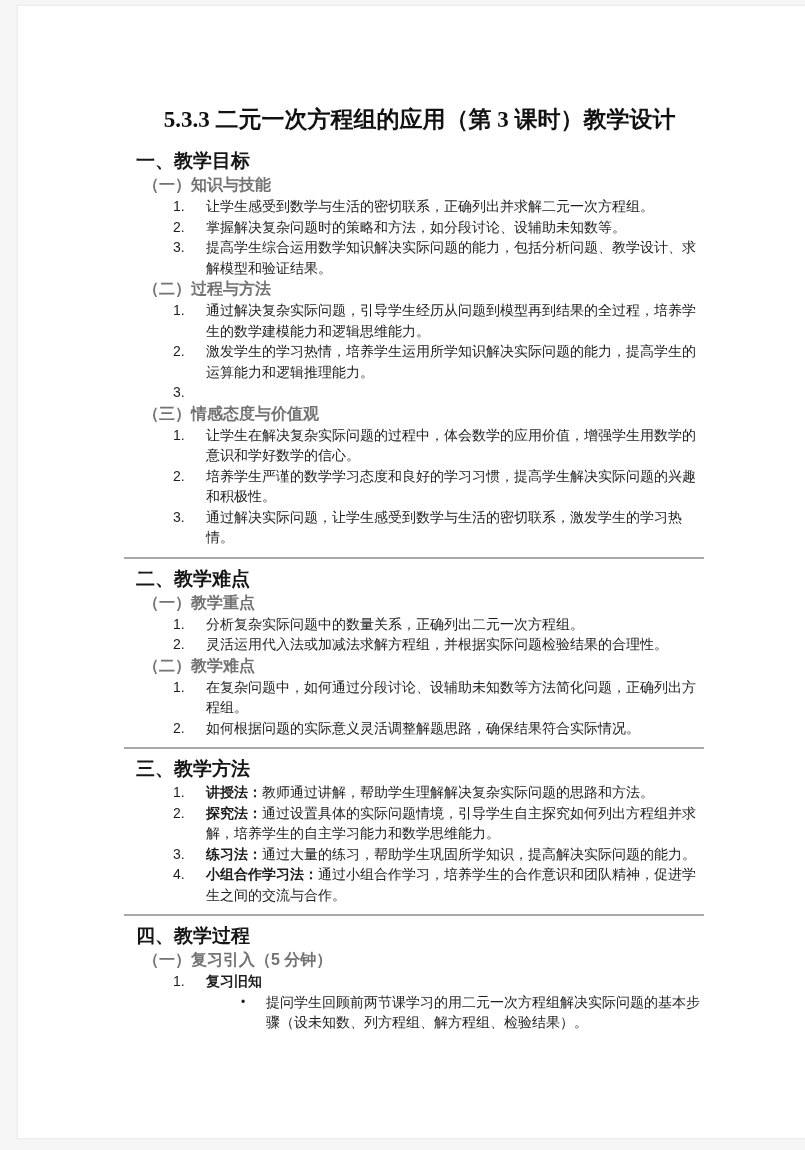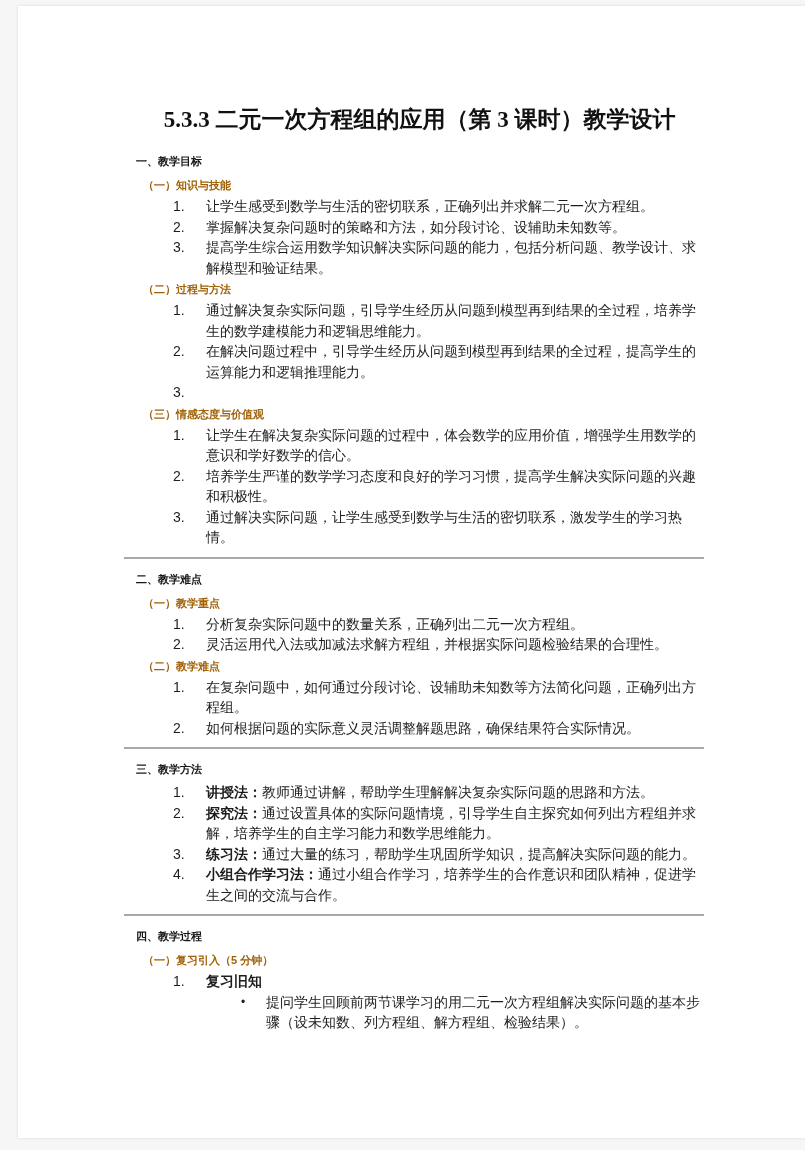--- a/index.html
+++ b/index.html
@@ -37,31 +37,31 @@
     font-family: "Liberation Serif", "DejaVu Serif", serif;
     font-weight: 600;
     font-size: 23px;
     line-height: 32px;
     color: #111111;
     margin: 0 0 14px 0;
     white-space: nowrap;
   }
   .h1 {
     font-weight: 700;
-    font-size: 11px;
+    font-size: 19px;
     line-height: 22px;
     margin: 1px 0 2px 0;
     color: #161616;
   }
   .h2 {
     font-weight: 700;
-    font-size: 11px;
+    font-size: 16px;
     line-height: 22px;
     margin: 0 0 0 7px;
-    color: #a16207;
+    color: #737373;
   }
   .li {
     display: flex;
     line-height: 20.5px;
     margin: 0;
   }
   .li .num {
     flex: 0 0 33px;
     margin-left: 37px;
   }
@@ -112,21 +112,21 @@
           <span class="num">3.</span>
           <span class="txt"><span>提高学生综合运用数学知识解决实际问题的能力，包括分析问题、教学设计、求解模型和验证结果。</span></span>
         </div>
         <div class="h2">（二）过程与方法</div>
         <div class="li">
           <span class="num">1.</span>
           <span class="txt"><span>通过解决复杂实际问题，引导学生经历从问题到模型再到结果的全过程，培养学生的数学建模能力和逻辑思维能力。</span></span>
         </div>
         <div class="li">
           <span class="num">2.</span>
-          <span class="txt"><span>在解决问题过程中，引导学生经历从问题到模型再到结果的全过程，提高学生的运算能力和逻辑推理能力。</span></span>
+          <span class="txt"><span>激发学生的学习热情，培养学生运用所学知识解决实际问题的能力，提高学生的运算能力和逻辑推理能力。</span></span>
         </div>
         <div class="li">
           <span class="num">3.</span>
         </div>
         <div class="h2">（三）情感态度与价值观</div>
         <div class="li">
           <span class="num">1.</span>
           <span class="txt"><span>让学生在解决复杂实际问题的过程中，体会数学的应用价值，增强学生用数学的意识和学好数学的信心。</span></span>
         </div>
         <div class="li">

